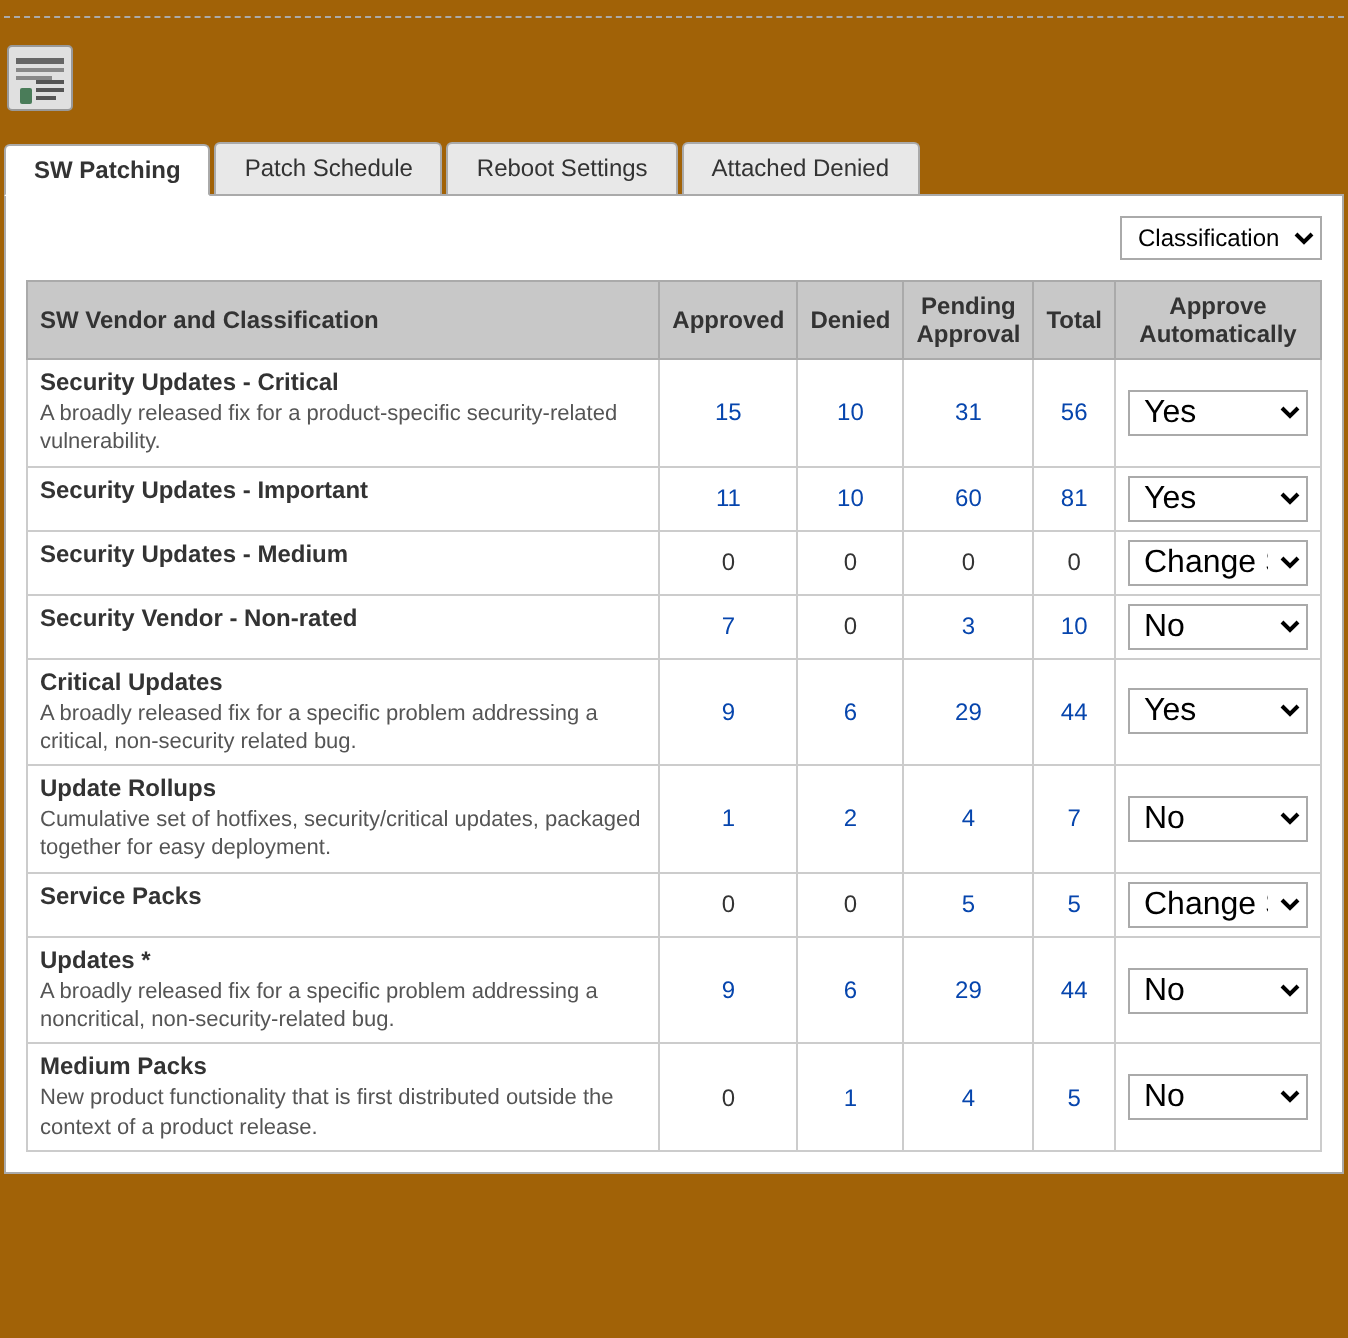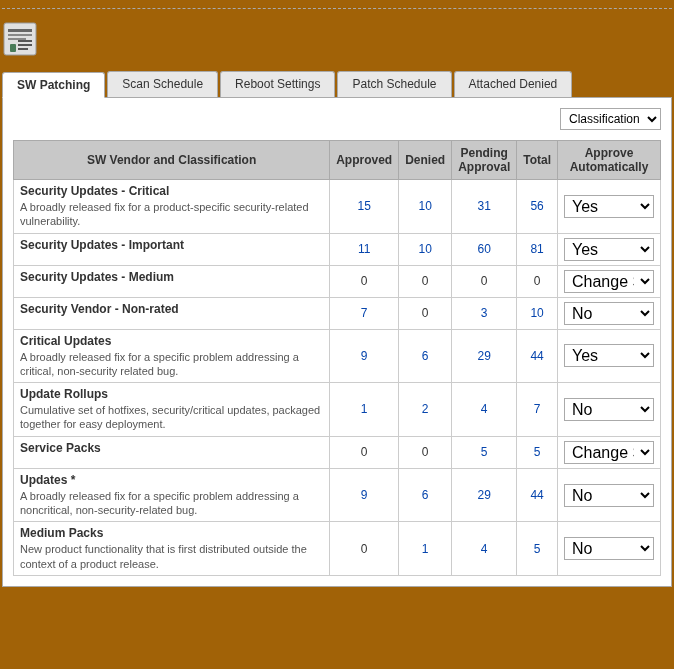--- a/index.html
+++ b/index.html
@@ -25,21 +25,21 @@
 
     .patch-table { width: 100%; border-collapse: collapse; font-size: 12px; }
     .patch-table th {
       background: #c8c8c8;
       border: 1px solid #aaa;
       padding: 5px 6px;
       text-align: center;
       font-weight: bold;
       vertical-align: middle;
     }
-    .patch-table th.left { text-align: center; }
+    .patch-table th.left { text-align: left; }
     .patch-table td { border: 1px solid #ccc; padding: 4px 6px; vertical-align: top; }
     .patch-table td.center { text-align: center; vertical-align: middle; }
 
     .section-header td { background: #d8d8d8; font-weight: bold; padding: 4px 6px; }
 
     .cat-name { font-weight: bold; }
     .cat-desc { font-weight: normal; color: #555; font-size: 11px; margin-top: 2px; line-height: 1.3; }
 
     .link-blue { color: #0645ad; cursor: pointer; }
 
@@ -62,23 +62,22 @@
         <rect x="16" y="19" width="14" height="2" fill="#555"></rect>
         <rect x="16" y="23" width="14" height="2" fill="#555"></rect>
         <rect x="16" y="27" width="10" height="2" fill="#555"></rect>
       </svg>
     </div>
     <div class="info-text"></div>
   </div>
 
   <div class="tabs-bar">
     <div class="tab active">SW Patching</div>
-    <div class="tab">Scan Schedule</div>
+    <div class="tab">Patch Schedule</div>
     <div class="tab">Reboot Settings</div>
-    <div class="tab">Patch Schedule</div>
     <div class="tab">Attached Denied</div>
   </div>
 
   <div class="content-area">
     <div class="group-by-row">
       <span class="group-by-label"></span>
       <select class="group-by-select">
         <option>Classification</option>
         <option>Vendor</option>
       </select>

